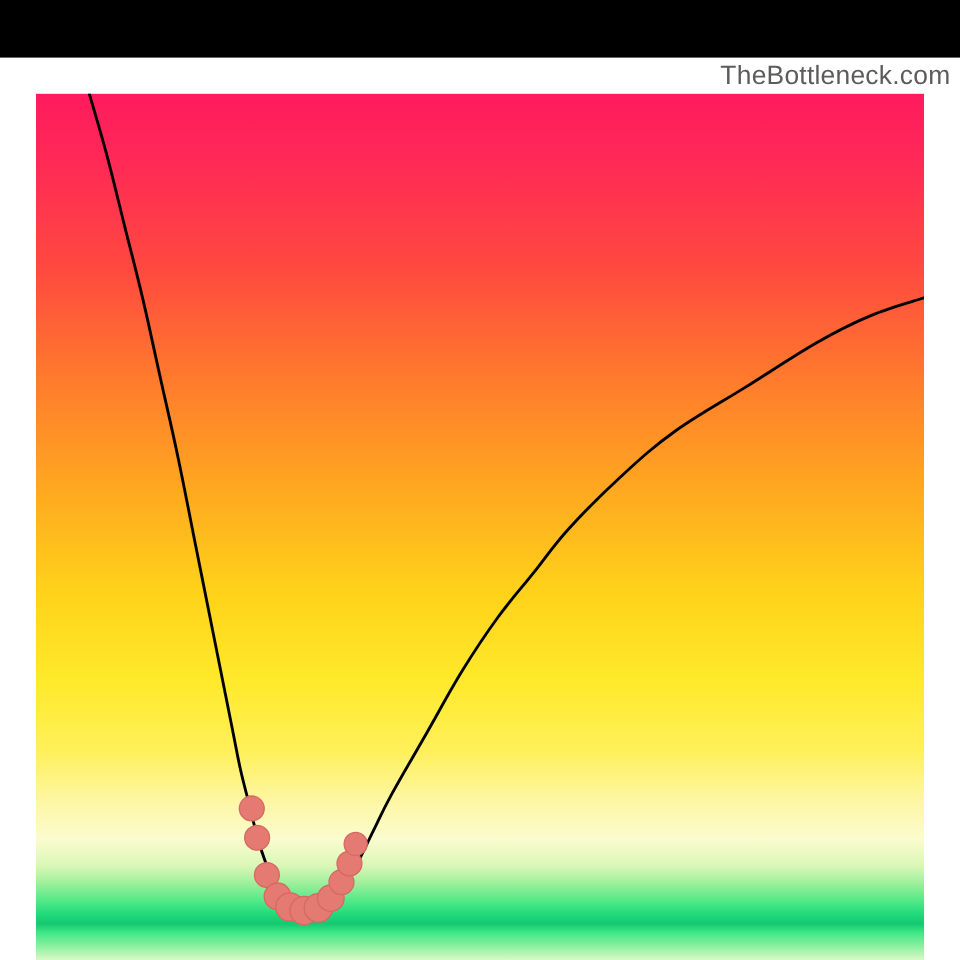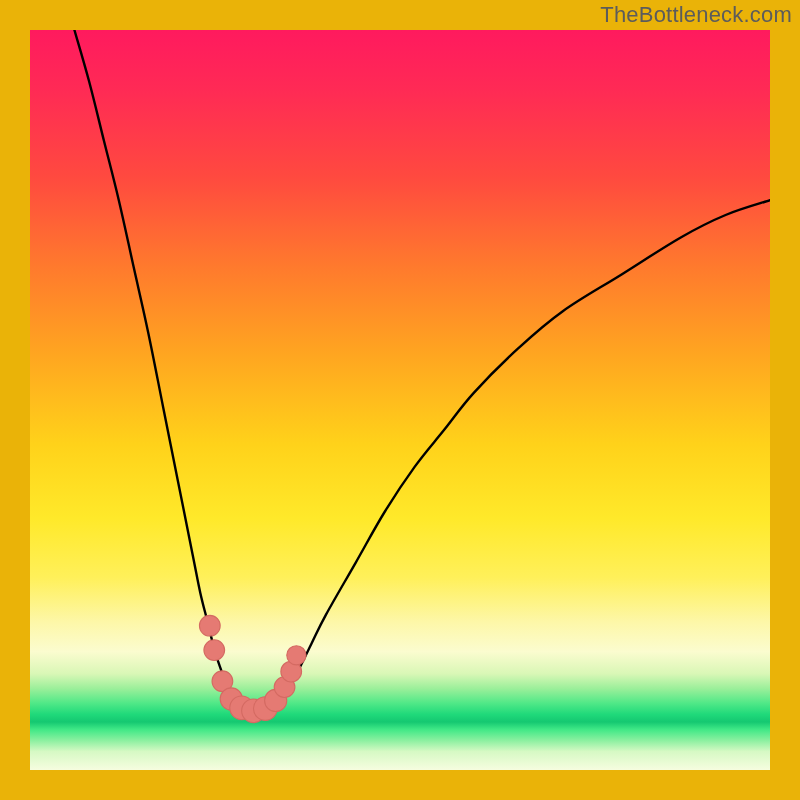--- a/index.html
+++ b/index.html
@@ -7,21 +7,22 @@
     padding: 0;
     width: 800px;
     height: 800px;
     background: #000;
     overflow: hidden;
     font-family: Arial, Helvetica, sans-serif;
   }
   .frame {
     position: absolute;
     inset: 0;
-    background: #eab308;
+    background: #ffffff;
+    margin-top: 48px;
   }
   .plot-area {
     position: absolute;
     left: 30px;
     top: 30px;
     width: 740px;
     height: 740px;
     overflow: hidden;
   }
   .gradient {

